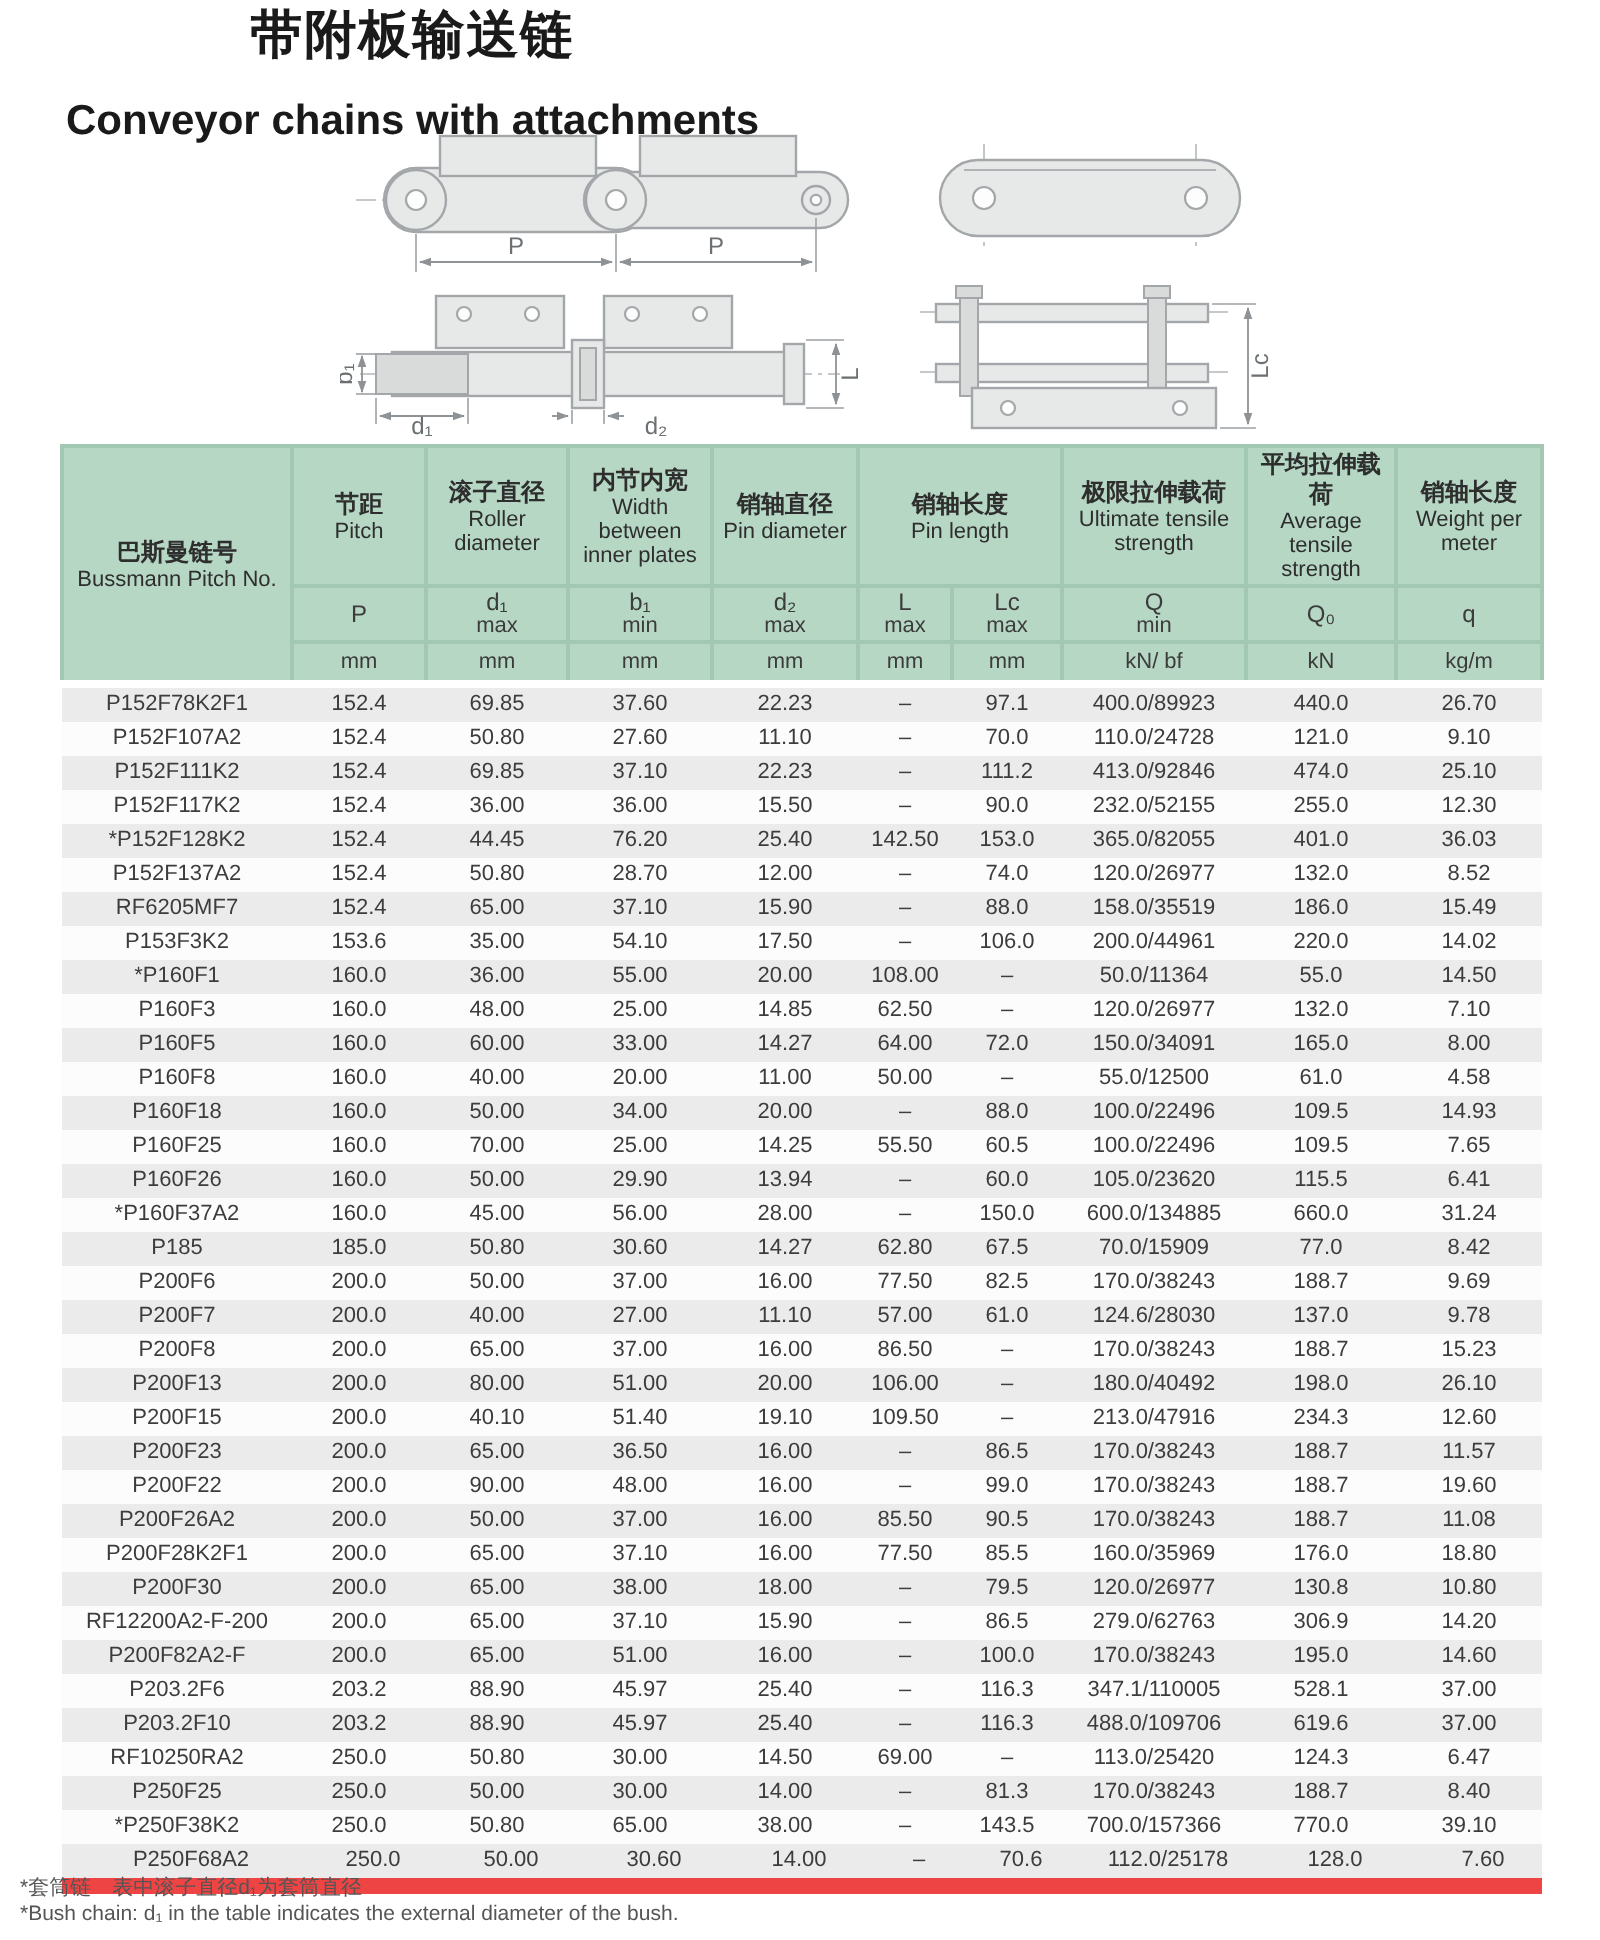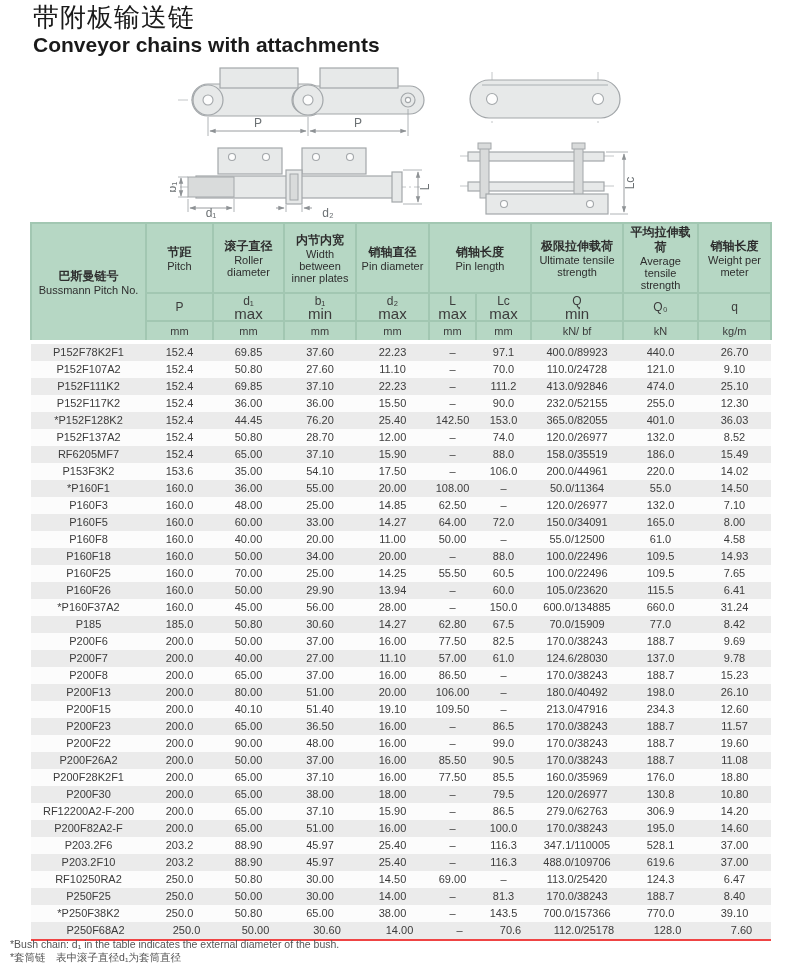--- a/index.html
+++ b/index.html
@@ -1,50 +1,50 @@
 <!DOCTYPE html>
 <html><head>
 <meta charset="utf-8">
 <style>
   html,body{margin:0;padding:0;}
   body{
     width:800px;height:970px;background:#ffffff;overflow:hidden;position:relative;
     font-family:"Liberation Sans","DejaVu Sans",sans-serif;color:#222;
   }
   .titles{position:absolute;left:33px;top:2px;}
-  .title-zh{font-size:26px;font-weight:normal;color:#1a1a1a;line-height:30px;letter-spacing:1px;}
-  .title-en{font-size:21px;font-weight:bold;color:#1a1a1a;line-height:25px;}
+  .title-zh{font-size:26px;font-weight:bold;color:#1a1a1a;line-height:30px;letter-spacing:1px;text-align:center;}
+  .title-en{font-size:21px;font-weight:bold;color:#1a1a1a;line-height:25px;margin-top:16px;}
   .diagrams{position:absolute;left:170px;top:64px;width:620px;height:154px;}
 
   .spec-table{
     position:absolute;left:30px;top:222px;width:740px;
     border-collapse:collapse;table-layout:fixed;
     font-size:11px;color:#3c3c3c;
   }
   .spec-table thead th{
     background:#b6d7c4;border:2px solid #a2c7b2;
     font-weight:normal;vertical-align:middle;text-align:center;padding:1px 2px;
   }
   th.chain-col{
     text-align:left;padding-left:12px;border-bottom:4px solid #ffffff;
   }
   .h-zh{font-weight:bold;font-size:12px;line-height:15px;color:#2e2e2e;}
   .h-en{font-size:11px;line-height:12px;color:#2e2e2e;}
   .band-label{height:50px;}
   .band-sym{height:28px;}
   .band-unit{height:16px;border-bottom:4px solid #ffffff !important;}
   .sym{font-size:12px;line-height:13px;}
-  .sub{font-size:15px;line-height:11px;}
+  .sub{font-size:11px;line-height:11px;}
   .spec-table tbody td{
     text-align:center;height:17px;padding:0 2px;line-height:13px;
     white-space:nowrap;overflow:hidden;
   }
   .spec-table tbody tr:nth-child(odd) td{background:#ebebeb;}
   .spec-table tbody tr:nth-child(even) td{background:#fcfcfc;}
-  .spec-table tbody tr:last-child td{border-bottom:2px solid #ef4444;padding-left:16px;}
+  .spec-table tbody tr:last-child td{border-bottom:8px solid #ef4444;padding-left:16px;}
 
   .footnotes{position:absolute;left:10px;top:938px;font-size:10.5px;color:#555;line-height:13px;}
 
   
   .st{fill:#e7e9e9;stroke:#a3a7aa;stroke-width:1.2;}
   .st2{fill:#d9dbdb;stroke:#a3a7aa;stroke-width:1;}
   .hole{fill:#fdfdfd;stroke:#a3a7aa;stroke-width:1.1;}
   .cl{stroke:#b4b8ba;stroke-width:0.8;stroke-dasharray:10 3 2 3;fill:none;}
   .dim{stroke:#8e9295;stroke-width:0.9;fill:none;}
   .ext{stroke:#9da1a4;stroke-width:0.8;}
@@ -663,15 +663,15 @@
         <td>–</td>
         <td>70.6</td>
         <td>112.0/25178</td>
         <td>128.0</td>
         <td>7.60</td>
       </tr>
     </tbody>
 </table>
 
 <div class="footnotes">
+  <div>*套筒链　表中滚子直径d₁为套筒直径</div>
   <div>*Bush chain: d₁ in the table indicates the external diameter of the bush.</div>
-  <div>*套筒链　表中滚子直径d₁为套筒直径</div>
 </div>
 
 </body></html>

